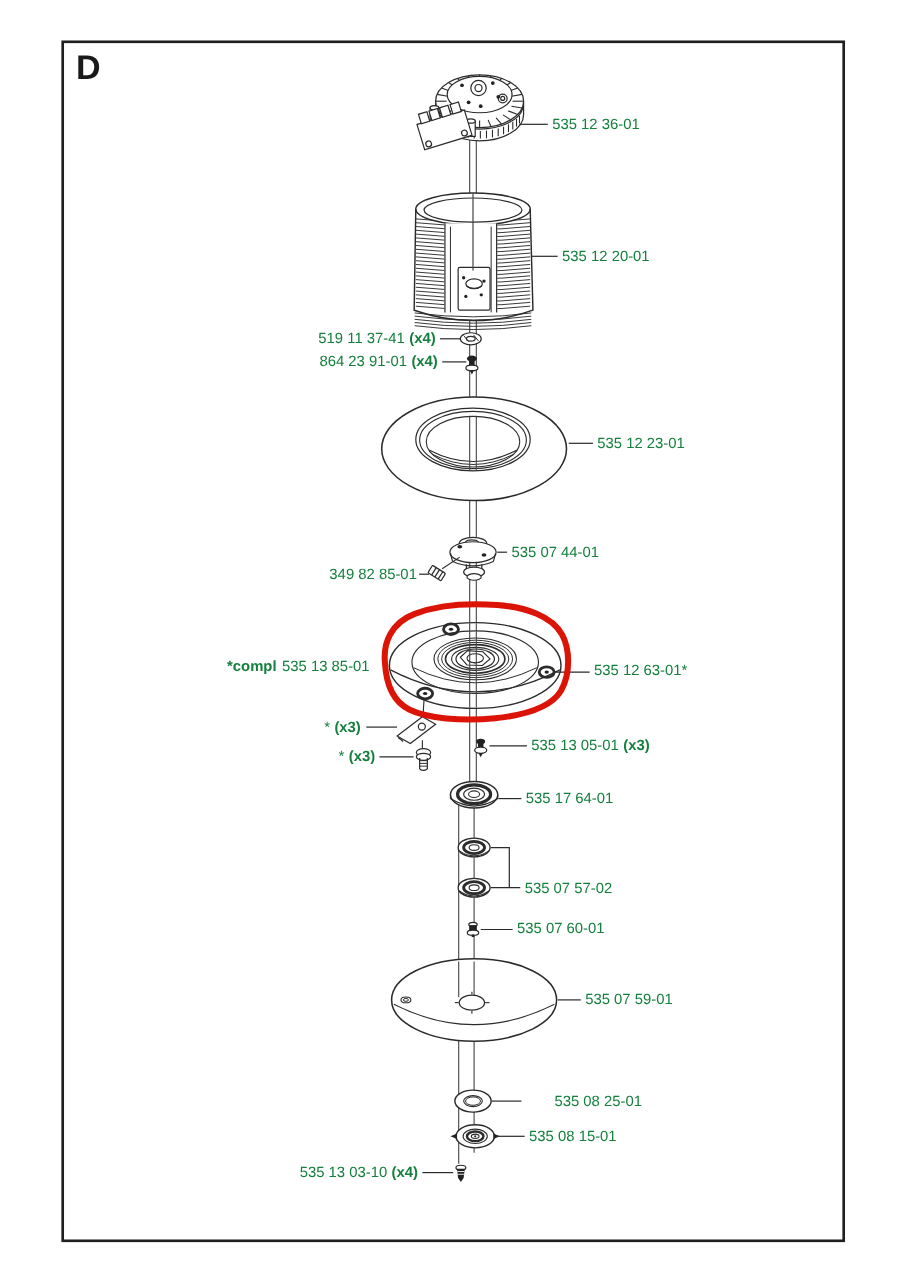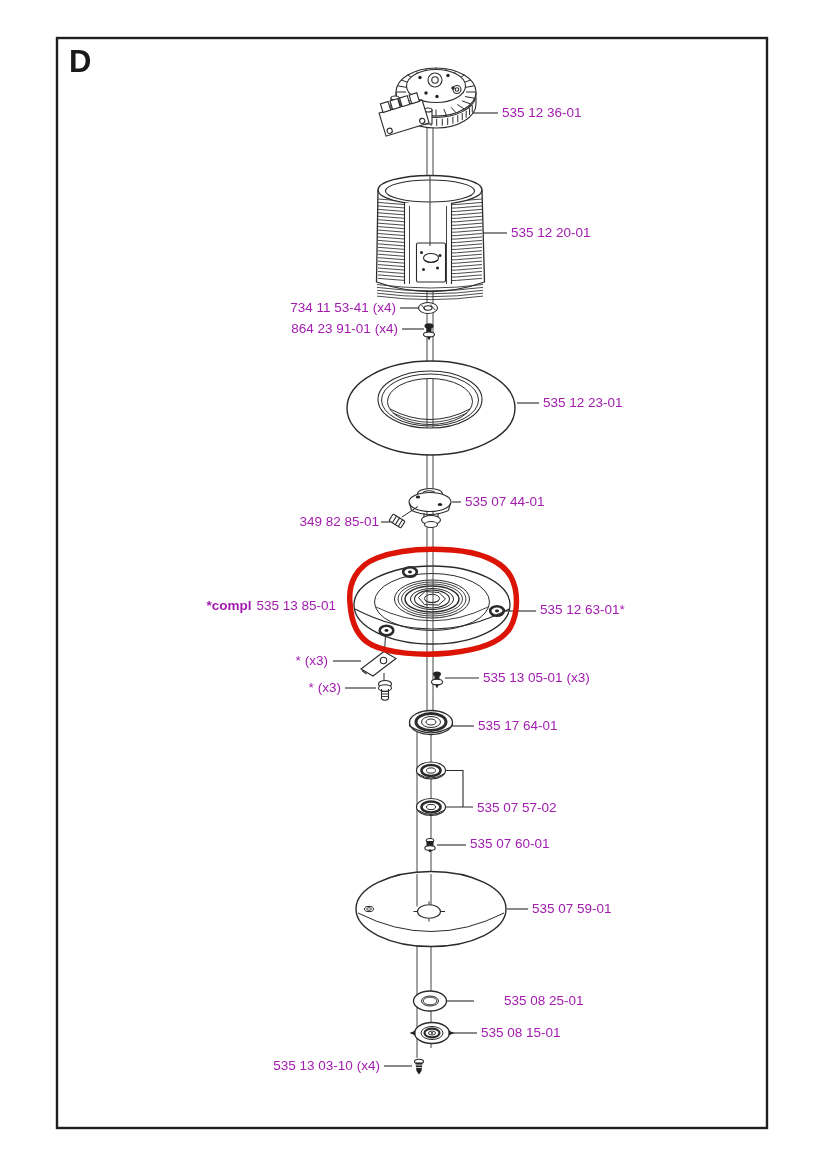--- a/index.html
+++ b/index.html
@@ -1,21 +1,21 @@
 <!DOCTYPE html>
 <html><head>
 <meta charset="utf-8">
 <style>
   html,body{margin:0;padding:0;background:#fff;}
   .stage{position:relative;width:826px;height:1168px;background:#fff;overflow:hidden;
          font-family:"Liberation Sans",sans-serif;}
   .stage svg{position:absolute;left:0;top:0;}
-  .lbl{position:absolute;font:13.5px/16px "Liberation Sans",sans-serif;color:#a21caf;white-space:nowrap;}
+  .lbl{position:absolute;font:13.5px/16px "Liberation Sans",sans-serif;color:#15803d;white-space:nowrap;}
   .ra{text-align:right;}
-  .b{font-weight:400;margin-left:4px;}
+  .b{font-weight:700;margin-left:4px;}
   .bp{font-weight:700;margin-right:5px;margin-left:29px;}
   .section-letter{position:absolute;left:69px;top:44px;font-size:31px;font-weight:700;color:#1a1a1a;
                   font-family:"Liberation Sans",sans-serif;}
   #ribs path,#bottom-ribs path{stroke:#2b2b2b;stroke-width:.85;fill:none;}
   #motor-fins line,#motor-bottom-fins line{stroke:#2b2b2b;stroke-width:1;}
 </style>
 </head>
 <body>
 
 <div class="stage">
@@ -363,21 +363,21 @@
 </svg>
 
 <div class="section-letter">D</div>
 
 <div class="lbl" style="left:502px;top:105px">
   <span>535 12 36-01</span></div>
 <div class="lbl" style="left:511px;top:225px">
   <span>535 12 20-01</span></div>
 
 <div class="lbl ra" style="right:430px;top:300px">
-  <span>734 11 53-41</span><span class="b">(x4)</span></div>
+  <span>519 11 37-41</span><span class="b">(x4)</span></div>
 <div class="lbl ra" style="right:428px;top:321px">
   <span>864 23 91-01</span><span class="b">(x4)</span></div>
 
 <div class="lbl" style="left:543px;top:395px">
   <span>535 12 23-01</span></div>
 <div class="lbl" style="left:465px;top:494px">
   <span>535 07 44-01</span></div>
 <div class="lbl ra" style="right:447px;top:514px">
   <span>349 82 85-01</span></div>
 

